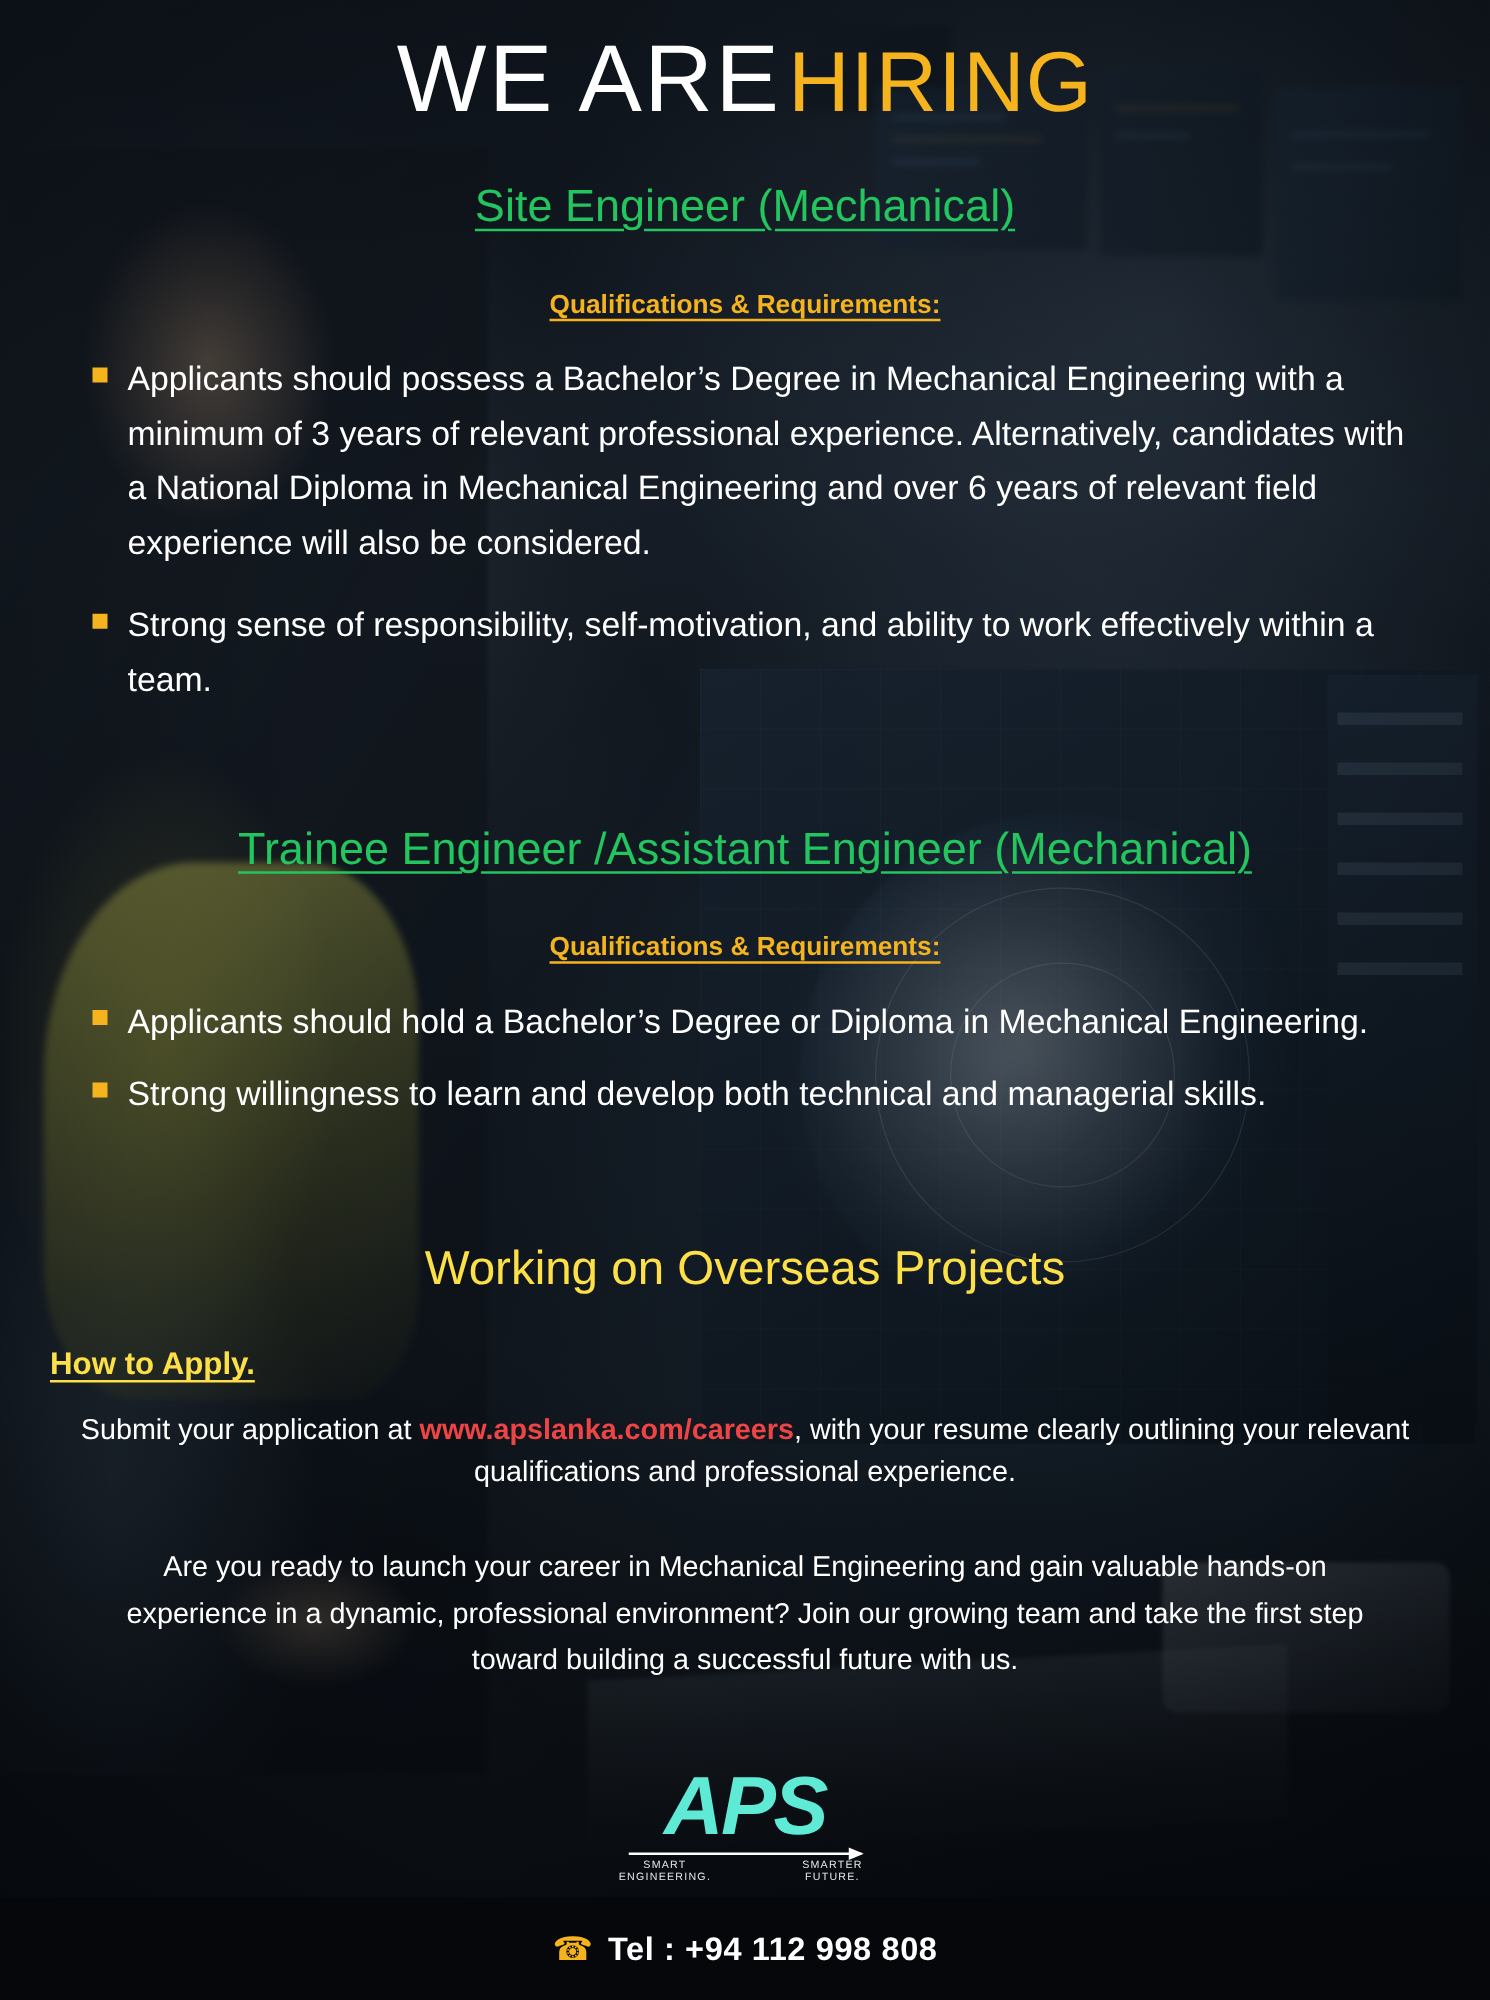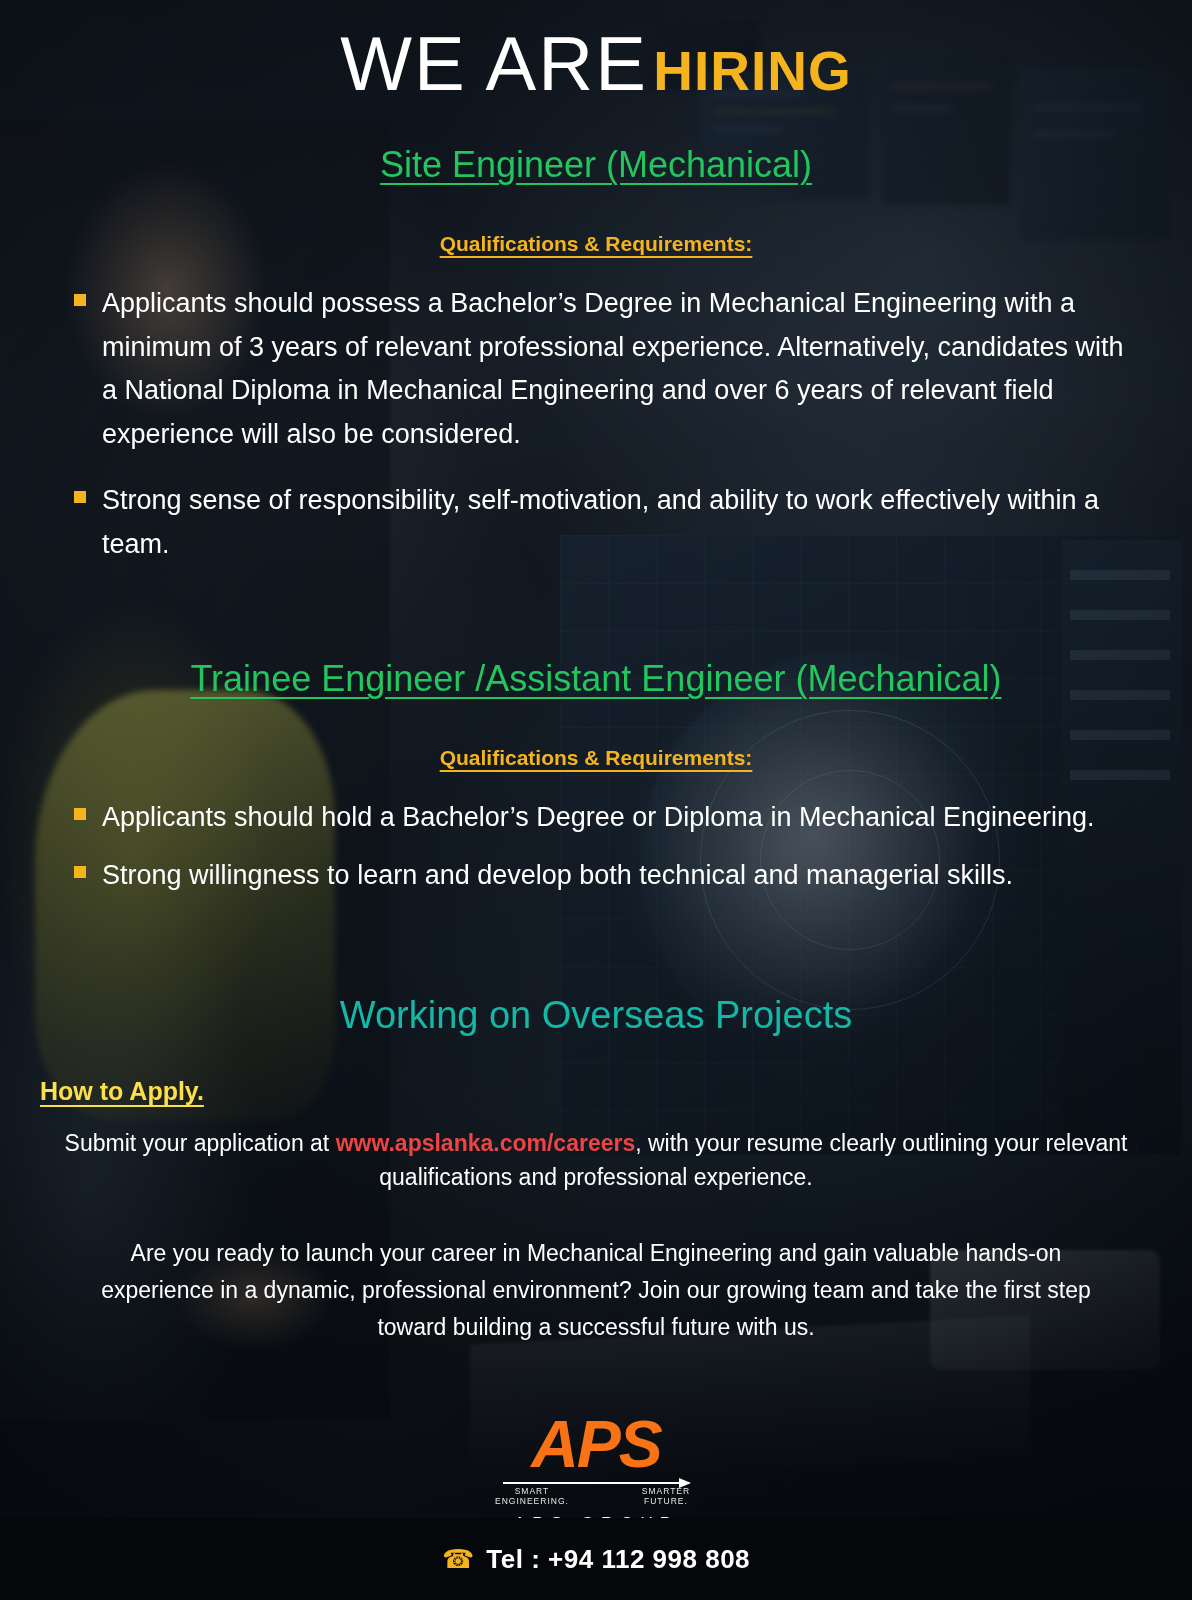--- a/index.html
+++ b/index.html
@@ -135,23 +135,23 @@
     line-height: 1;
     white-space: nowrap;
   }
   .headline .we-are {
     font-size: 76px;
     color: #ffffff;
     font-weight: 400;
     letter-spacing: 2px;
   }
   .headline .hiring {
-    font-size: 55px;
+    font-size: 68px;
     color: #f5b41d;
-    font-weight: 700;
+    font-weight: 400;
     letter-spacing: 1px;
   }
 
   h2.role {
     text-align: center;
     color: #22c55e;
     font-weight: 400;
     font-size: 36px;
     text-decoration: underline;
     text-underline-offset: 6px;
@@ -191,21 +191,21 @@
     left: 2px;
     top: 12px;
     width: 12px;
     height: 12px;
     background: #f5b41d;
   }
   ul.reqs.tight li { margin-bottom: 14px; }
 
   h2.overseas {
     text-align: center;
-    color: #14b8a6;
+    color: #fde047;
     font-size: 38px;
     font-weight: 400;
     margin-top: 96px;
   }
 
   h3.howto {
     text-align: left;
     color: #fde047;
     font-size: 25px;
     font-weight: 700;
@@ -243,21 +243,21 @@
   }
   .logo-mark {
     display: inline-block;
     position: relative;
     width: 210px;
     height: 74px;
   }
   .logo-aps {
     font-size: 66px;
     font-weight: 700;
-    color: #f97316;
+    color: #5eead4;
     letter-spacing: -2px;
     font-style: italic;
     line-height: 70px;
   }
   .logo-tag {
     margin-top: 2px;
     font-size: 8.5px;
     letter-spacing: 1px;
     color: #e8e8e8;
     display: flex;

